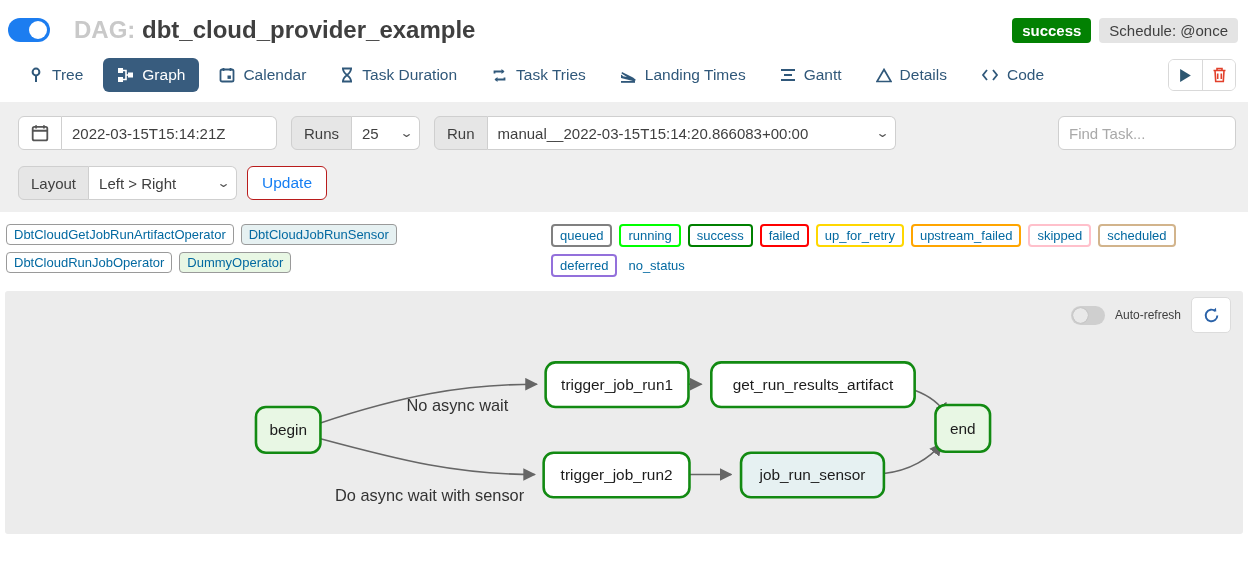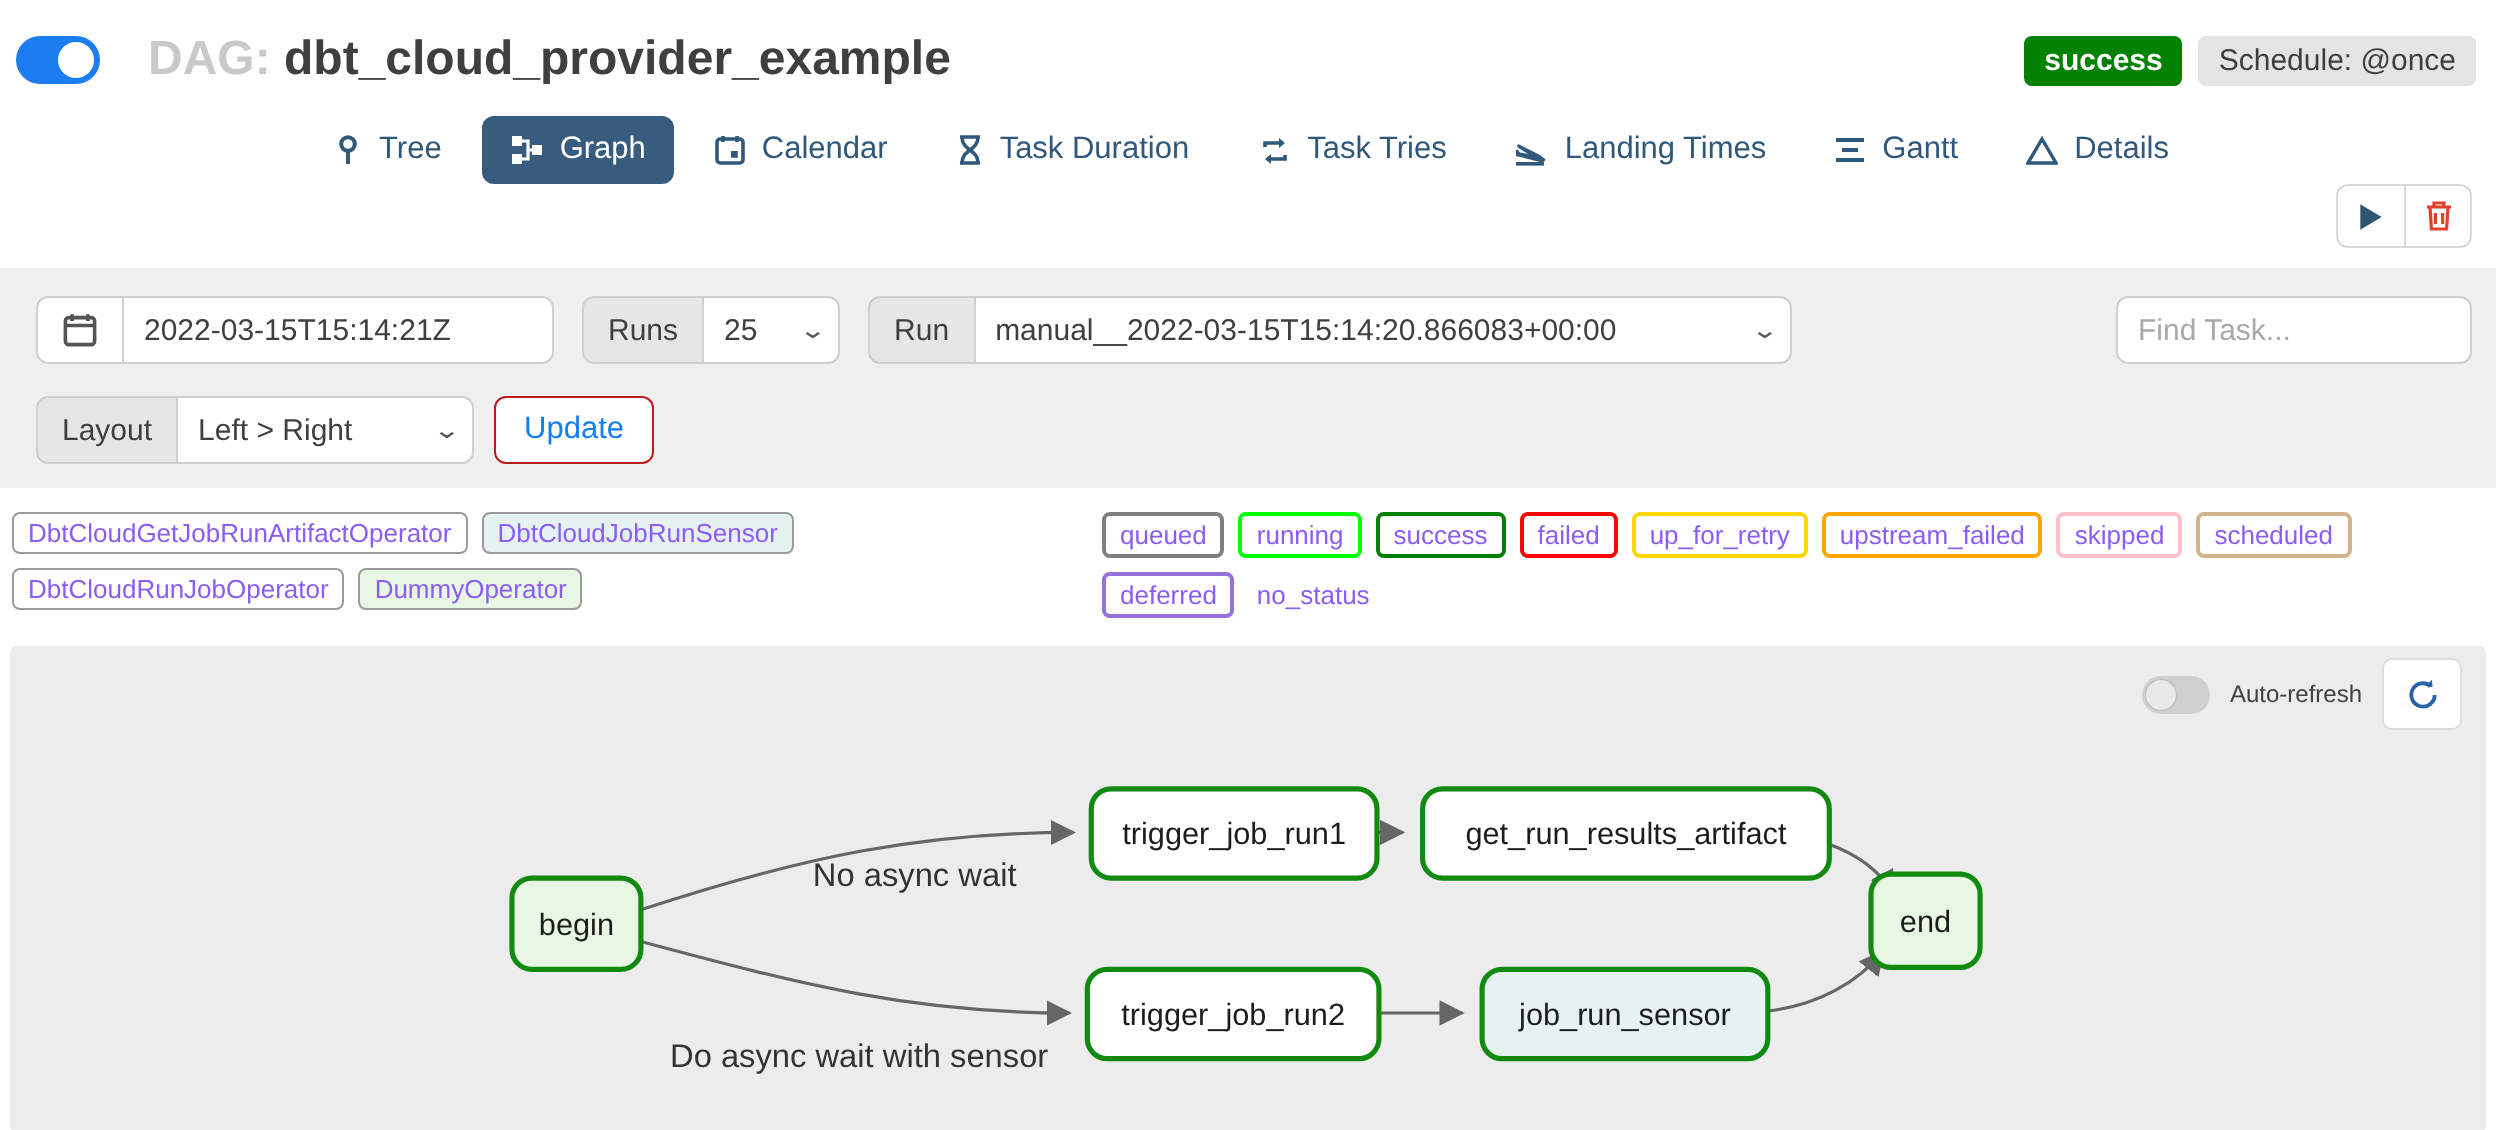--- a/index.html
+++ b/index.html
@@ -10,21 +10,21 @@
   .toggle { width:42px; height:24px; border-radius:12px; background:#1c7df0; position:relative; flex:0 0 auto; cursor:pointer; }
   .toggle .knob { position:absolute; top:3px; right:3px; width:18px; height:18px; border-radius:50%; background:#fff; }
   .dag-title { font-size:24px; font-weight:bold; margin-left:24px; white-space:nowrap; }
   .dag-prefix { color:#c9c9c9; }
   .dag-name { color:#3f3f3f; }
   .header-badges { margin-left:auto; display:flex; gap:8px; align-items:center; }
   .badge { font-size:15px; padding:4px 10px; border-radius:4px; background:#e4e4e4; color:#3f3f3f; white-space:nowrap; }
   .badge.success { background:#028102; color:#fff; font-weight:bold; }
 
   
-  .tabs-row { display:flex; align-items:center; padding:4px 12px 10px 14px;flex-direction:column; }
+  .tabs-row { display:flex; align-items:center; padding:4px 12px 10px 14px; }
   .tabs { display:flex; align-items:center; gap:6px; }
   .tab { display:flex; align-items:center; gap:8px; padding:8px 14px; border-radius:6px; color:#30587a; font-size:15.5px; cursor:pointer; white-space:nowrap; }
   .tab.active { background:#385c7e; color:#fff; }
   .tab svg { display:block; }
   .action-group { margin-left:auto; display:flex; border:1px solid #d9d9d9; border-radius:6px; overflow:hidden; background:#fff; }
   .action-btn { width:33px; height:30px; display:flex; align-items:center; justify-content:center; cursor:pointer; background:#fff; border:none; }
   .action-btn + .action-btn { border-left:1px solid #d9d9d9; }
 
   
   .filter-panel { background:#efefef; padding:14px 12px 12px 18px; }
@@ -39,21 +39,21 @@
   .select .chev { margin-left:auto; padding-left:12px; color:#555; font-size:12px; transform:scaleX(1.4); }
   .standalone { border-radius:6px !important; border-left:1px solid #cfcfcf !important; }
   .update-btn { background:#fff; border:1px solid #b91c1c; color:#157ef3; font-size:15.5px; padding:0 14px; height:34px; border-radius:6px; cursor:pointer; font-family:"Liberation Sans", sans-serif; }
   .find-task { margin-left:auto; width:178px; border-radius:6px; }
   .find-task::placeholder { color:#a9a9a9; }
 
   
   .legend { display:flex; padding:12px 10px 8px 6px; background:#fff; align-items:flex-start; }
   .op-legend { width:545px; display:flex; flex-wrap:wrap; gap:7px; }
   .st-legend { flex:1; display:flex; flex-wrap:wrap; gap:7px; align-items:center; }
-  .chip { font-size:13px; padding:2px 7px; border-radius:4px; border:1px solid #9a9a9a; color:#8b5cf6; white-space:nowrap; }
+  .chip { font-size:13px; padding:2px 7px; border-radius:4px; border:1px solid #9a9a9a; color:#0369a1; white-space:nowrap; }
   .st-chip { border-width:2px; }
   .st-plain { border:none; padding:2px 4px; }
 
   
   .graph-panel { position:relative; margin:6px 5px 0 5px; height:243px; background:#ececec; border-radius:3px; }
   .graph-controls { position:absolute; top:6px; right:12px; display:flex; align-items:center; gap:10px; z-index:2; }
   .mini-toggle { width:34px; height:19px; border-radius:10px; background:#cfcfcf; position:relative; cursor:pointer; }
   .mini-toggle .knob { position:absolute; top:2px; left:2px; width:15px; height:15px; border-radius:50%; background:#e9e9e9; box-shadow:0 0 1px rgba(0,0,0,.3); }
   .ar-label { font-size:12px; color:#3f3f3f; }
   .refresh-btn { width:40px; height:36px; background:#fff; border:1px solid #dcdcdc; border-radius:5px; display:flex; align-items:center; justify-content:center; cursor:pointer; }
@@ -144,20 +144,28 @@
         </span>
         <span>Gantt</span>
       </div>
       <div class="tab">
         <span style="display: flex;">
           <svg width="16" height="15" viewBox="0 0 16 15" fill="none" stroke="currentColor" stroke-width="1.7">
             <path d="M8 1.5 L15 13.5 H1 Z"></path>
           </svg>
         </span>
         <span>Details</span>
+      </div>
+      <div class="tab">
+        <span style="display: flex;">
+          <svg width="18" height="14" viewBox="0 0 18 14" fill="none" stroke="currentColor" stroke-width="1.8">
+            <path d="M6 2 L2 7 L6 12 M12 2 L16 7 L12 12"></path>
+          </svg>
+        </span>
+        <span>Code</span>
       </div>
     </div>
   <div class="action-group">
     <button class="action-btn" title="Trigger DAG">
       <svg width="15" height="15" viewBox="0 0 14 14">
           <path d="M2 1 L12 7 L2 13 Z" fill="#2c5670"></path>
         </svg>
     </button>
     <button class="action-btn" title="Delete DAG">
       <svg width="15" height="16" viewBox="0 0 14 16" fill="none" stroke="#e2402b" stroke-width="1.6">

